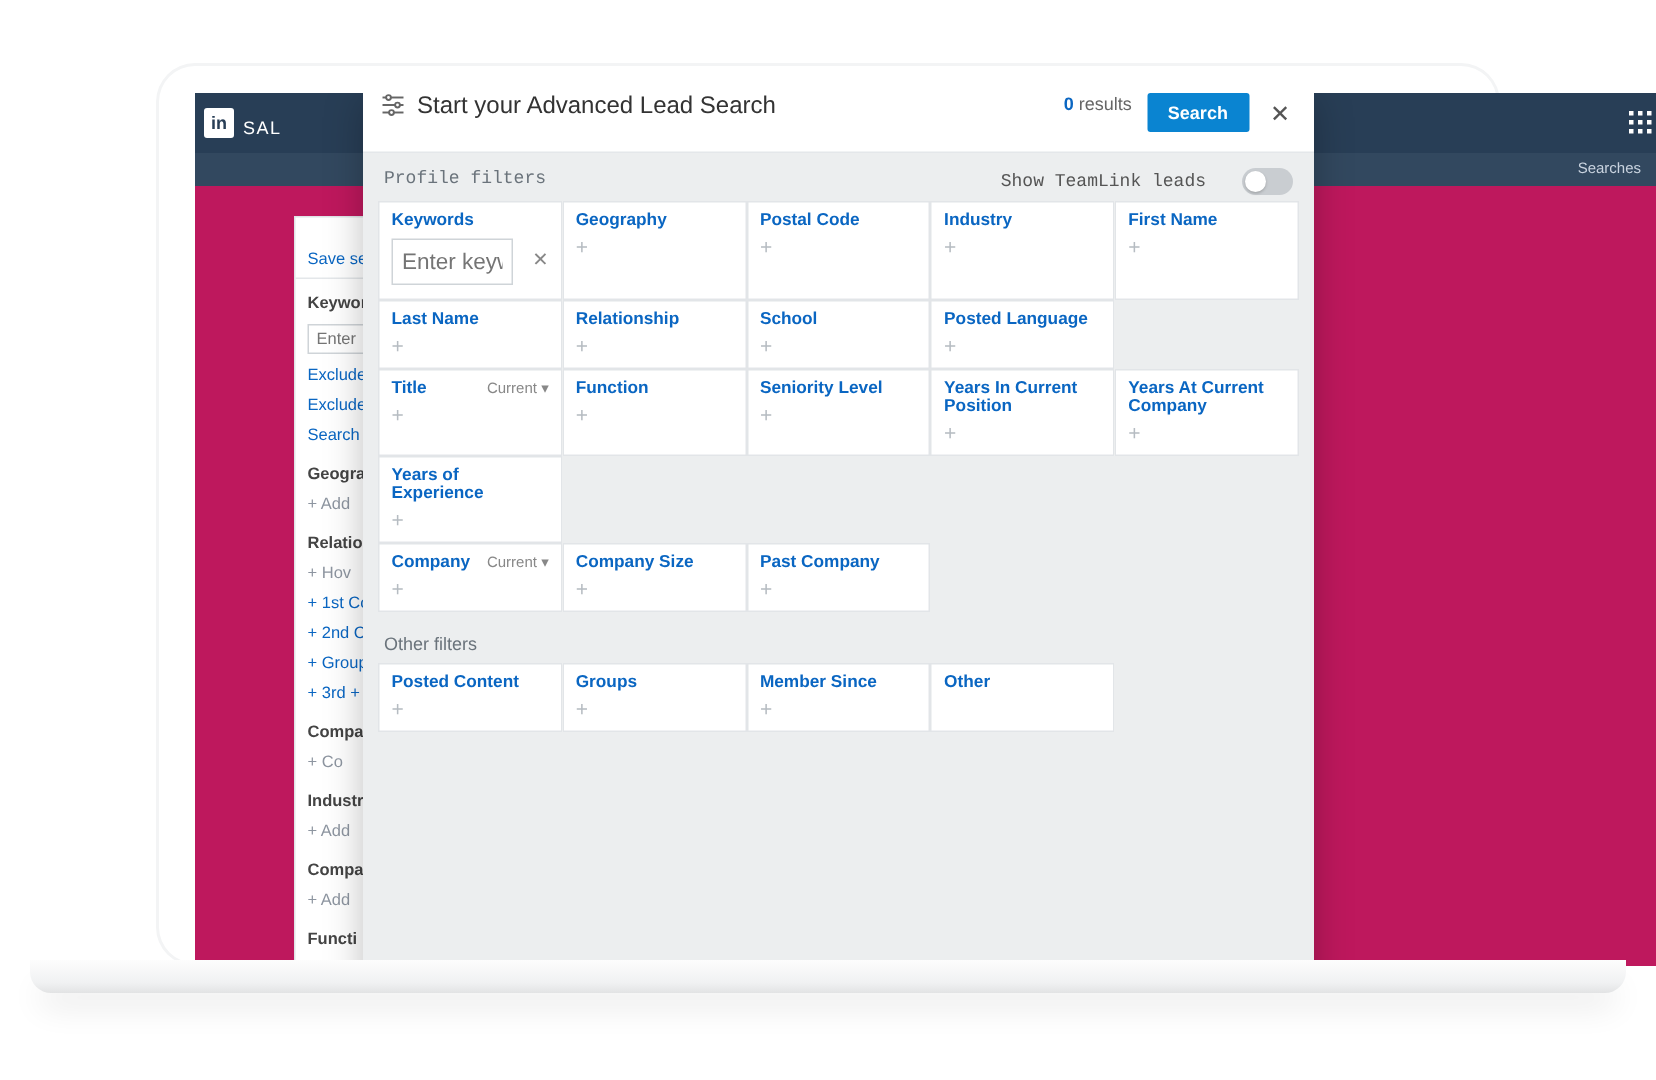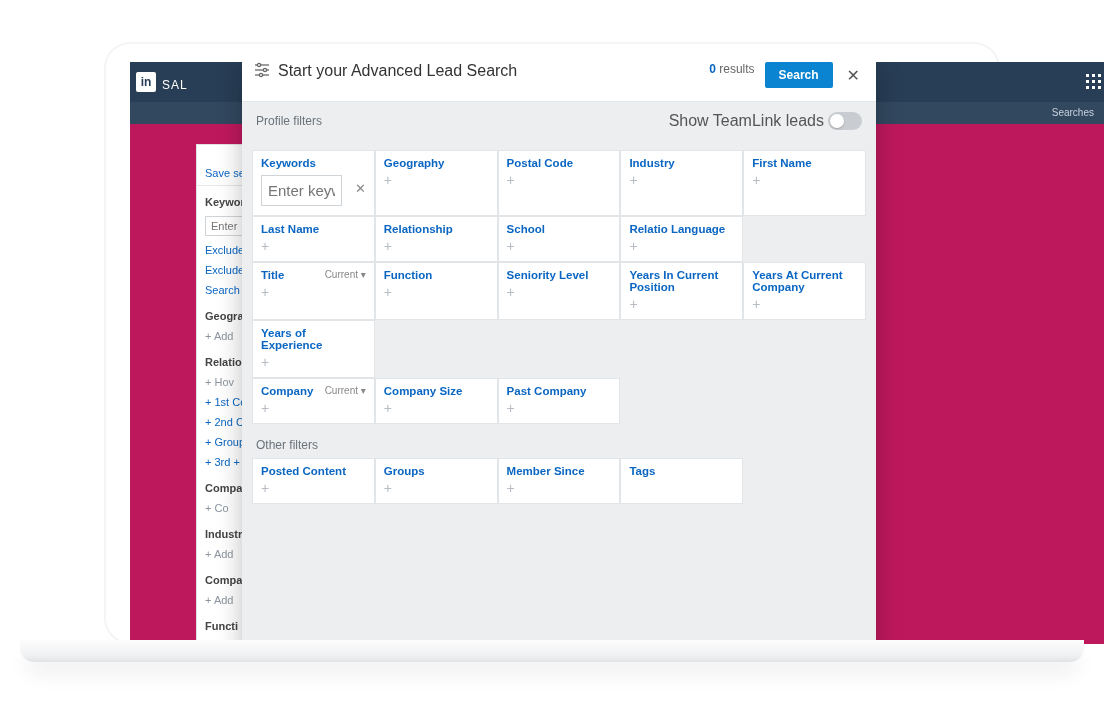--- a/index.html
+++ b/index.html
@@ -95,25 +95,25 @@
   .modal-header .results { font-size: 12px; color: #666; margin-right: 10px; }
   .modal-header .results b { color: #0a66c2; font-weight: 600; }
   .modal-header .search-btn {
     background: #0a84d1; color: #fff; border: none;
     font-size: 12px; font-weight: 600;
     padding: 6px 14px; border-radius: 2px; cursor: pointer; margin-right: 10px;
   }
   .modal-header .close { font-size: 16px; color: #555; cursor: pointer; padding: 4px; }
 
   .modal-sub {
-    display: flex; justify-content: space-between; align-items: center;
-    padding: 10px 14px 20px 14px;
-    font-size: 12px; color: #6a737b;
-  }
-  .modal-sub .toggle-wrap { display:flex; align-items:center; gap:4px; font-size:16px; color:#555;}
+    display: flex; justify-content: space-between; 
+    padding: 10px 14px 4px 14px;
+    font-size: 12px; color: #6a737b; font-family: Liberation Mono, monospace;
+  }
+  .modal-sub .toggle-wrap { display:flex; align-items:center; gap:24px; font-size:12px; color:#555;}
   .toggle { width: 34px; height: 18px; background: #c9cdd1; border-radius: 10px; position: relative; }
   .toggle::after { content:""; position:absolute; left:2px; top:2px; width:14px; height:14px; background:#fff; border-radius:50%; box-shadow:0 1px 2px rgba(0,0,0,0.2);}
 
   .section-title { padding: 14px 14px 6px 14px; font-size: 12px; color: #6a737b; }
 
   .filter-grid {
     display: grid;
     grid-template-columns: repeat(5, 1fr);
     gap: 0;
     padding: 0 10px;
@@ -251,21 +251,21 @@
         </div>
         <div class="filter-card">
           <div class="name">Relationship</div>
           <div class="plus">+</div>
         </div>
         <div class="filter-card">
           <div class="name">School</div>
           <div class="plus">+</div>
         </div>
         <div class="filter-card">
-          <div class="name">Relatio Language</div>
+          <div class="name">Posted Language</div>
           <div class="plus">+</div>
         </div>
       </div>
 
       <div class="filter-grid">
         <div class="filter-card">
           <div class="name">Title</div>
           <span class="badge">Current</span>
           <div class="plus">+</div>
         </div>
@@ -315,21 +315,21 @@
         </div>
         <div class="filter-card">
           <div class="name">Groups</div>
           <div class="plus">+</div>
         </div>
         <div class="filter-card">
           <div class="name">Member Since</div>
           <div class="plus">+</div>
         </div>
         <div class="filter-card" style="min-height:22px; padding-bottom:2px;">
-          <div class="name">Tags</div>
+          <div class="name">Other</div>
         </div>
       </div>
 
     </div>
 
   </div>
 </div>
 <div class="base"></div>
 
 </body></html>

